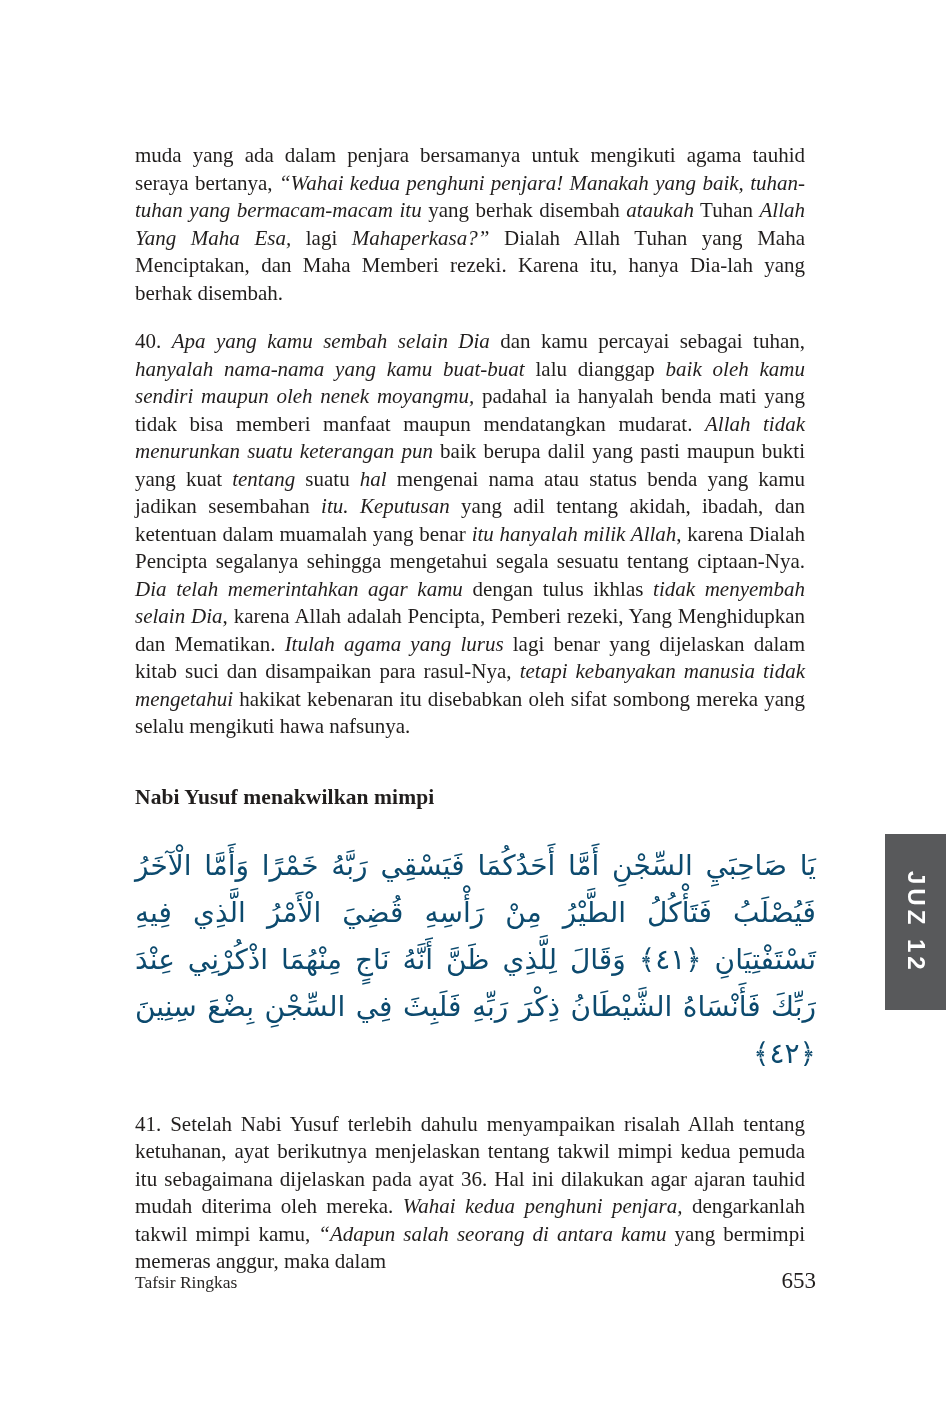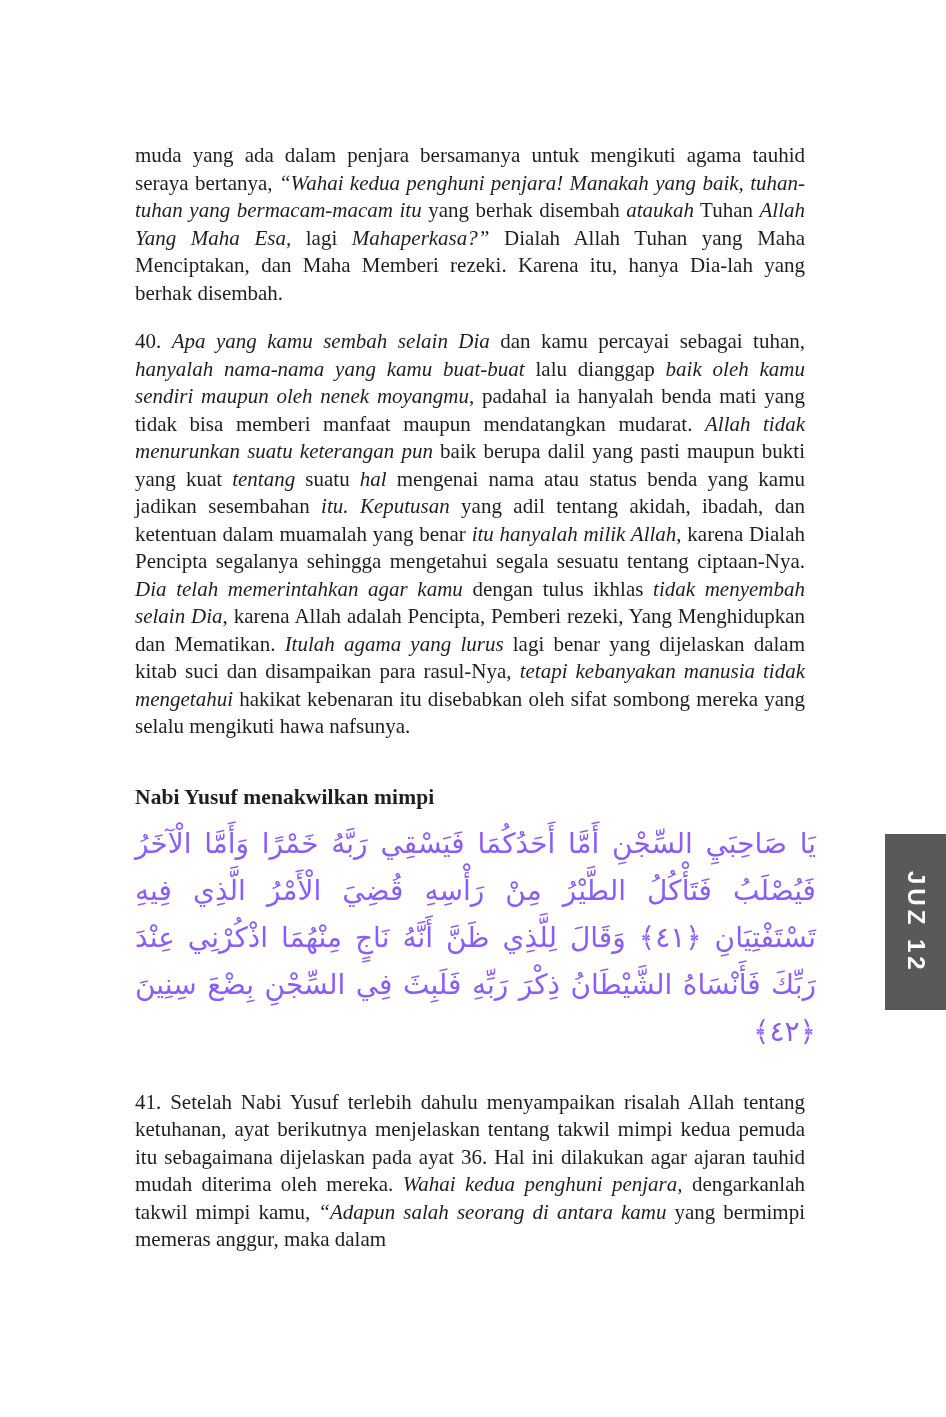--- a/index.html
+++ b/index.html
@@ -29,32 +29,32 @@
   p.body {
     font-size: 21px;
     line-height: 1.31;
     text-align: justify;
     margin: 0 11px 21px 0;
   }
   p.body .it { font-style: italic; }
   h2.section-heading {
     font-size: 21.5px;
     font-weight: bold;
-    margin: 44px 0 10px 0;
+    margin: 44px 0 32px 0;
     letter-spacing: 0.1px;
   }
   p.arabic {
     direction: rtl;
     unicode-bidi: embed;
     font-family: "DejaVu Sans", sans-serif;
     font-size: 28px;
     line-height: 1.68;
     text-align: justify;
     margin: 7px 0 34px 0;
-    color: #8b5cf6;
+    color: #0c4a6e;
   }
   .juz-tab {
     position: absolute;
     top: 834px;
     right: 0;
     width: 61px;
     height: 176px;
     background: #58595b;
     display: flex;
     align-items: center;
@@ -103,14 +103,18 @@
     <p class="arabic" dir="rtl" lang="ar">يَا صَاحِبَيِ السِّجْنِ أَمَّا أَحَدُكُمَا فَيَسْقِي رَبَّهُ خَمْرًا وَأَمَّا الْآخَرُ فَيُصْلَبُ فَتَأْكُلُ الطَّيْرُ مِنْ رَأْسِهِ قُضِيَ الْأَمْرُ الَّذِي فِيهِ تَسْتَفْتِيَانِ ﴿٤١﴾ وَقَالَ لِلَّذِي ظَنَّ أَنَّهُ نَاجٍ مِنْهُمَا اذْكُرْنِي عِنْدَ رَبِّكَ فَأَنْسَاهُ الشَّيْطَانُ ذِكْرَ رَبِّهِ فَلَبِثَ فِي السِّجْنِ بِضْعَ سِنِينَ ﴿٤٢﴾</p>
 
     <p class="body"><span>41. Setelah Nabi Yusuf terlebih dahulu menyampaikan risalah Allah tentang ketuhanan, ayat berikutnya menjelaskan tentang takwil mimpi kedua pemuda itu sebagaimana dijelaskan pada ayat 36. Hal ini dilakukan agar ajaran tauhid mudah diterima oleh mereka. </span><span class="it">Wahai kedua penghuni penjara,</span><span> dengarkanlah takwil mimpi kamu, </span><span class="it">“Adapun salah seorang di antara kamu</span><span> yang bermimpi memeras anggur, maka dalam</span></p>
 
   </main>
 
   <aside class="juz-tab">
     <span class="tab-label">JUZ 12</span>
   </aside>
 
+  <footer class="footer">
+    <span class="book-title">Tafsir Ringkas</span>
+    <span class="page-number">653</span>
+  </footer>
 
 </div>
 
 </body></html>

